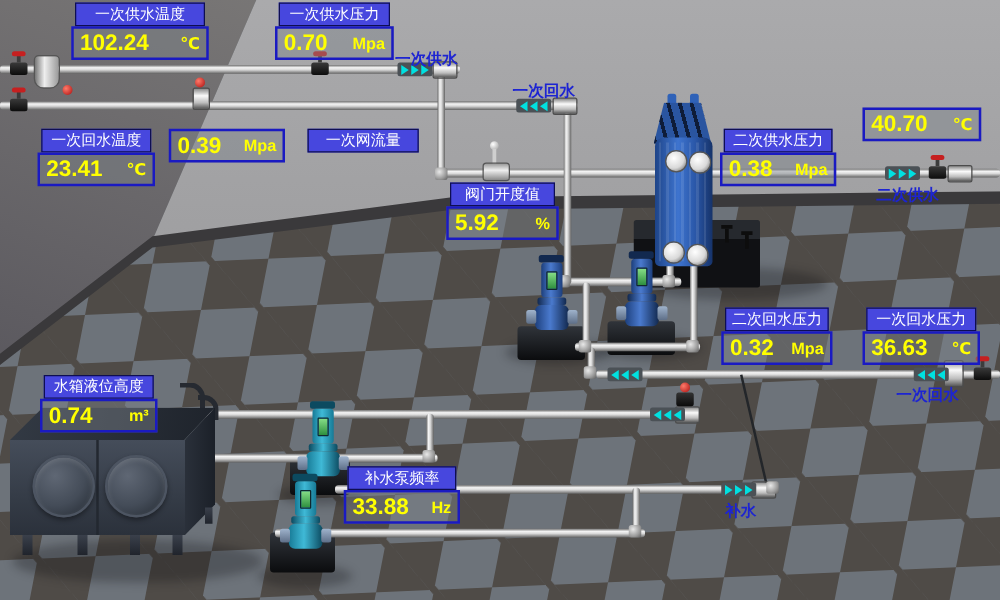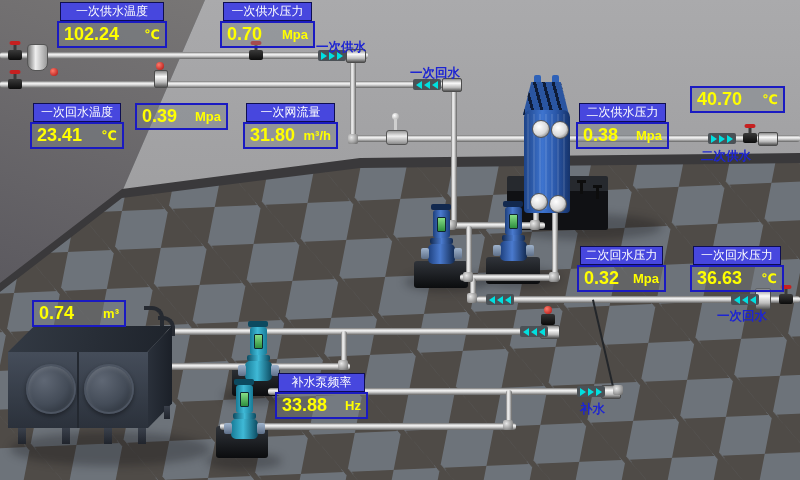--- a/index.html
+++ b/index.html
@@ -311,23 +311,26 @@
       </div>
   </div>
   <div class="gauge" style="left:135px;top:103px;width:93px">
     <div class="vl">
         <span class="num">0.39</span>
         <span class="unit">Mpa</span>
       </div>
   </div>
   <div class="gauge" style="left:243px;top:103px;width:95px">
     <div class="hd">一次网流量</div>
-    <div class="vl">
-        <span class="num">31.80</span>
-        <span class="unit">m³/h</span>
+  </div>
+  <div class="gauge" style="left:357px;top:146px;width:90px">
+    <div class="hd">阀门开度值</div>
+    <div class="vl">
+        <span class="num">5.92</span>
+        <span class="unit">%</span>
       </div>
   </div>
   <div class="gauge" style="left:576px;top:103px;width:93px">
     <div class="hd">二次供水压力</div>
     <div class="vl">
         <span class="num">0.38</span>
         <span class="unit">Mpa</span>
       </div>
   </div>
   <div class="gauge" style="left:690px;top:86px;width:95px">
@@ -344,20 +347,21 @@
       </div>
   </div>
   <div class="gauge" style="left:690px;top:246px;width:94px">
     <div class="hd">一次回水压力</div>
     <div class="vl">
         <span class="num">36.63</span>
         <span class="unit">℃</span>
       </div>
   </div>
   <div class="gauge" style="left:32px;top:300px;width:94px">
+    <div class="hd">水箱液位高度</div>
     <div class="vl">
         <span class="num">0.74</span>
         <span class="unit">m³</span>
       </div>
   </div>
   <div class="gauge" style="left:275px;top:373px;width:93px">
     <div class="hd">补水泵频率</div>
     <div class="vl">
         <span class="num">33.88</span>
         <span class="unit">Hz</span>

